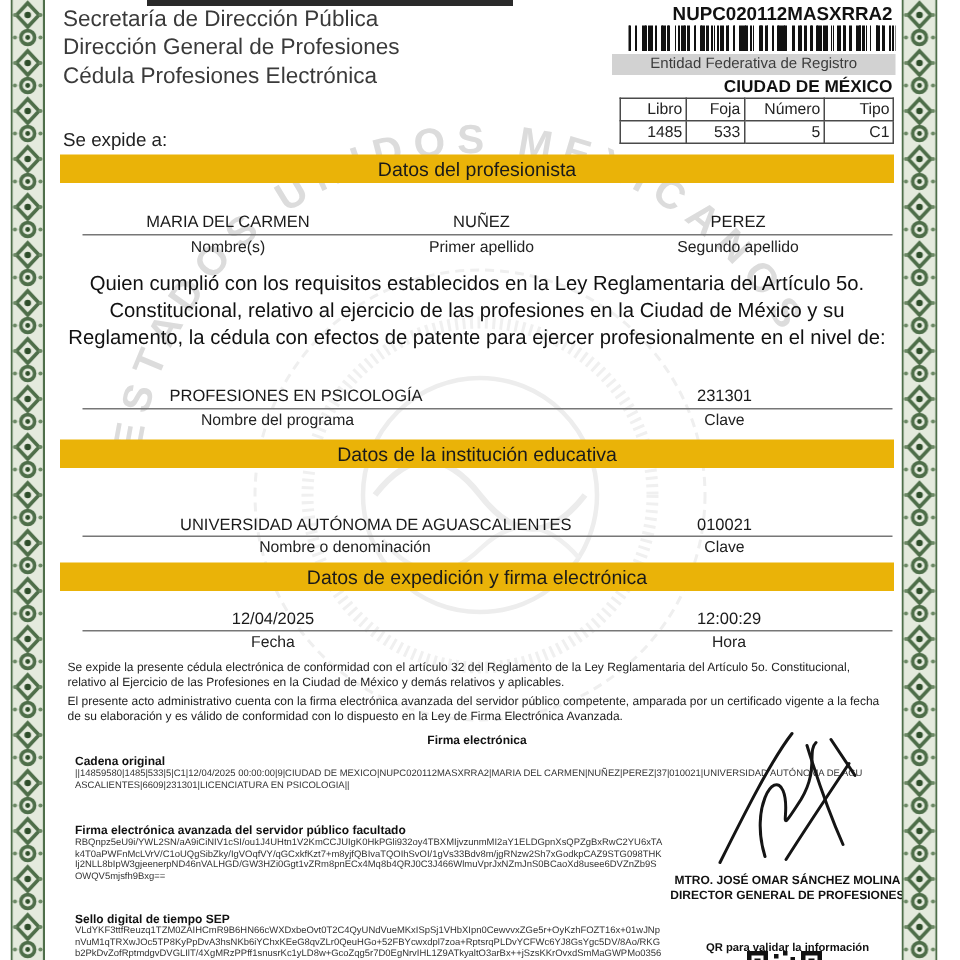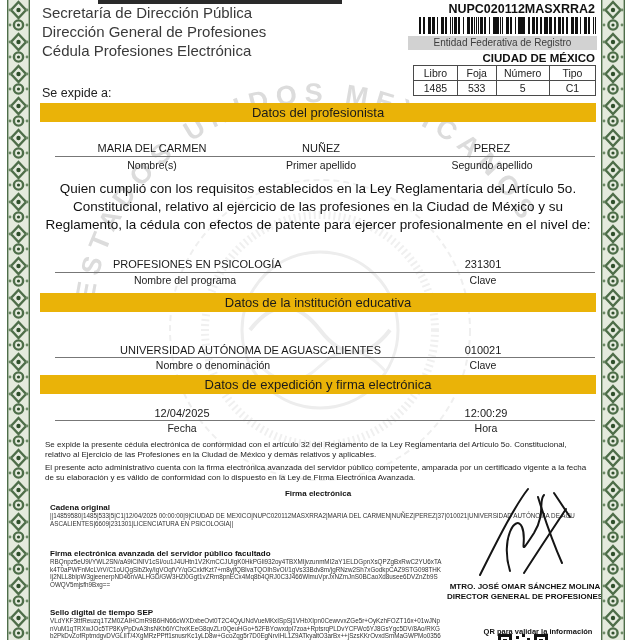--- a/index.html
+++ b/index.html
@@ -18,34 +18,34 @@
   .barcode{left:419px;top:17px;width:178px;height:17px;z-index:2;
     background-color:#fff;
     background-image:
       repeating-linear-gradient(90deg,#111 0 2px,transparent 2px 5px,#111 5px 6px,transparent 6px 9px,#111 9px 12px,transparent 12px 13px),
       repeating-linear-gradient(90deg,#111 0 1px,transparent 1px 4px,#111 4px 5px,transparent 5px 11px);
   }
   .reg-banner{left:408px;top:36px;width:189px;height:14px;background:#d2d2d2;
     font-size:10px;line-height:14px;text-align:center;color:#3c3c3c;z-index:2;}
   .reg-entity{right:45px;top:52px;font-size:11.5px;font-weight:bold;color:#111;z-index:2;}
   table.reg{position:absolute;left:413px;top:65px;width:183px;border-collapse:collapse;z-index:2;background:#fff;}
-  table.reg td{border:1px solid #4a4a4a;font-size:10.5px;text-align:center;height:14px;padding:0 2px;color:#222;}
+  table.reg td{border:1px solid #4a4a4a;font-size:10.5px;text-align:right;height:14px;padding:0 2px;color:#222;}
   .se-expide{left:42px;top:86px;font-size:12.5px;color:#222;z-index:2;}
   
   .secbar{left:40px;width:556px;height:19px;background:#eab308;text-align:center;
     font-size:13px;line-height:19px;color:#1a1a1a;z-index:2;}
   .line{height:0;border-bottom:1px solid #777;left:55px;width:540px;z-index:2;}
   .val{font-size:11px;color:#1a1a1a;z-index:2;}
   .lbl{font-size:10.5px;color:#222;z-index:2;}
   .para{left:40px;top:180px;width:556px;text-align:center;font-size:13.5px;line-height:18px;color:#111;z-index:2;}
   .note{left:45px;width:546px;text-align:left;font-size:8px;line-height:10px;color:#222;z-index:2;}
   .tinyhead{font-size:8px;font-weight:bold;color:#111;z-index:2;}
   .tinytext{font-size:6.3px;line-height:7.6px;color:#333;word-break:break-all;z-index:2;}
   .officer{left:443px;width:164px;text-align:center;font-size:8px;font-weight:bold;color:#111;line-height:10px;z-index:2;}
-  .qr-label{left:458px;top:627px;width:160px;text-align:center;font-size:7.5px;font-weight:bold;color:#111;z-index:2;}
+  .qr-label{left:445px;top:627px;width:160px;text-align:center;font-size:7.5px;font-weight:bold;color:#111;z-index:2;}
   .sig-svg{left:466px;top:483px;z-index:2;}
   .qr-svg{left:498px;top:634px;z-index:2;}
   .wm{left:0;top:0;z-index:0;}
 </style>
 </head>
 <body>
 
 <svg class="abs wm" width="640" height="640" viewBox="0 0 640 640">
   <defs>
       <path id="wmArc" d="M92,330 A228,228 0 0 1 548,330"></path>
@@ -145,21 +145,21 @@
 <span class="abs val ctr" style="left:483px;top:258px">231301</span>
 <div class="abs line" style="top:272px"></div>
 <span class="abs lbl ctr" style="left:185px;top:274px">Nombre del programa</span>
 <span class="abs lbl ctr" style="left:483px;top:274px">Clave</span>
 
 <div class="abs secbar" style="top:293px">Datos de la institución educativa</div>
 
 <span class="abs val" style="left:120px;top:344px">UNIVERSIDAD AUTÓNOMA DE AGUASCALIENTES</span>
 <span class="abs val ctr" style="left:483px;top:344px">010021</span>
 <div class="abs line" style="top:357px"></div>
-<span class="abs lbl ctr" style="left:213px;top:359px">Nombre o denominación</span>
+<span class="abs lbl ctr" style="left:230px;top:359px">Nombre o denominación</span>
 <span class="abs lbl ctr" style="left:483px;top:359px">Clave</span>
 
 <div class="abs secbar" style="top:375px">Datos de expedición y firma electrónica</div>
 
 <span class="abs val ctr" style="left:182px;top:407px">12/04/2025</span>
 <span class="abs val ctr" style="left:486px;top:407px">12:00:29</span>
 <div class="abs line" style="top:420px"></div>
 <span class="abs lbl ctr" style="left:182px;top:422px">Fecha</span>
 <span class="abs lbl ctr" style="left:486px;top:422px">Hora</span>
 

